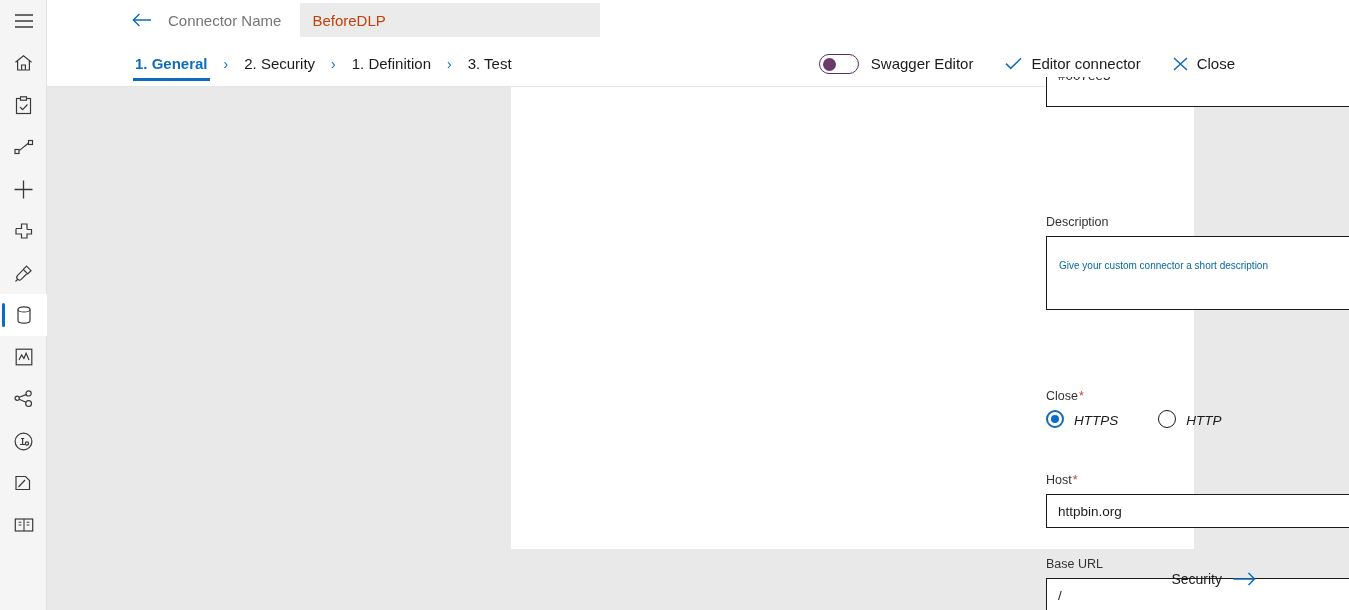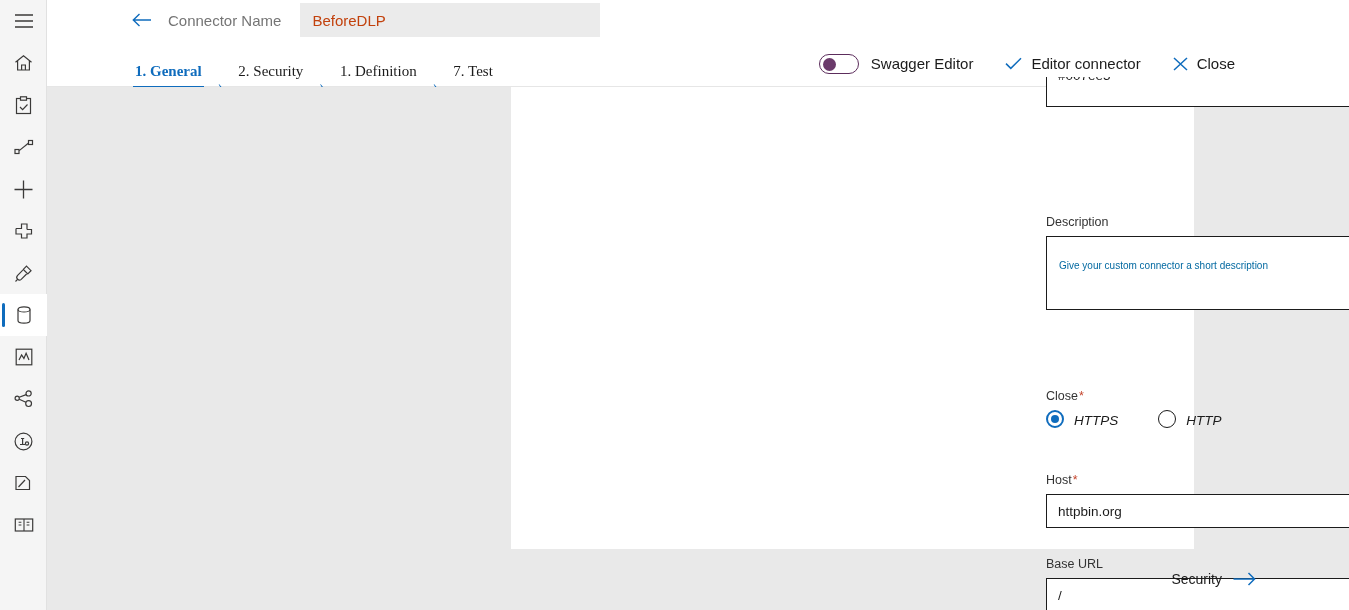--- a/index.html
+++ b/index.html
@@ -69,23 +69,23 @@
   }
 
   
   .cmdbar {
     position: absolute; left: 47px; top: 40px;
     width: 1302px; height: 47px;
     background: #ffffff;
     border-bottom: 1px solid #e6e6e6;
   }
   .tabs {
-    position: absolute; left: 86px; top: 8px;
+    position: absolute; left: 86px; top: 0;
     height: 47px;
-    display: flex; align-items: flex-end; font-family: Liberation Serif, serif;
+    display: flex; align-items: center;
   }
   .tab {
     position: relative;
     font-size: 15px;
     color: #1b1b1b;
     padding: 0 2px 0 2px;
     height: 47px;
     display: flex; align-items: center;
     cursor: pointer;
     white-space: nowrap;
@@ -376,21 +376,21 @@
 
   <div class="cmdbar">
 
     <div class="tabs">
       <div class="tab active">1. General</div>
       <div class="tab-sep">›</div>
       <div class="tab">2. Security</div>
       <div class="tab-sep">›</div>
       <div class="tab">1. Definition</div>
       <div class="tab-sep">›</div>
-      <div class="tab">7. Test</div>
+      <div class="tab">3. Test</div>
     </div>
 
     <div class="cmd-right">
 
       <div class="toggle-wrap">
         <div class="toggle">
           <div class="knob"></div>
         </div>
         <div class="toggle-label">Swagger Editor</div>
       </div>

